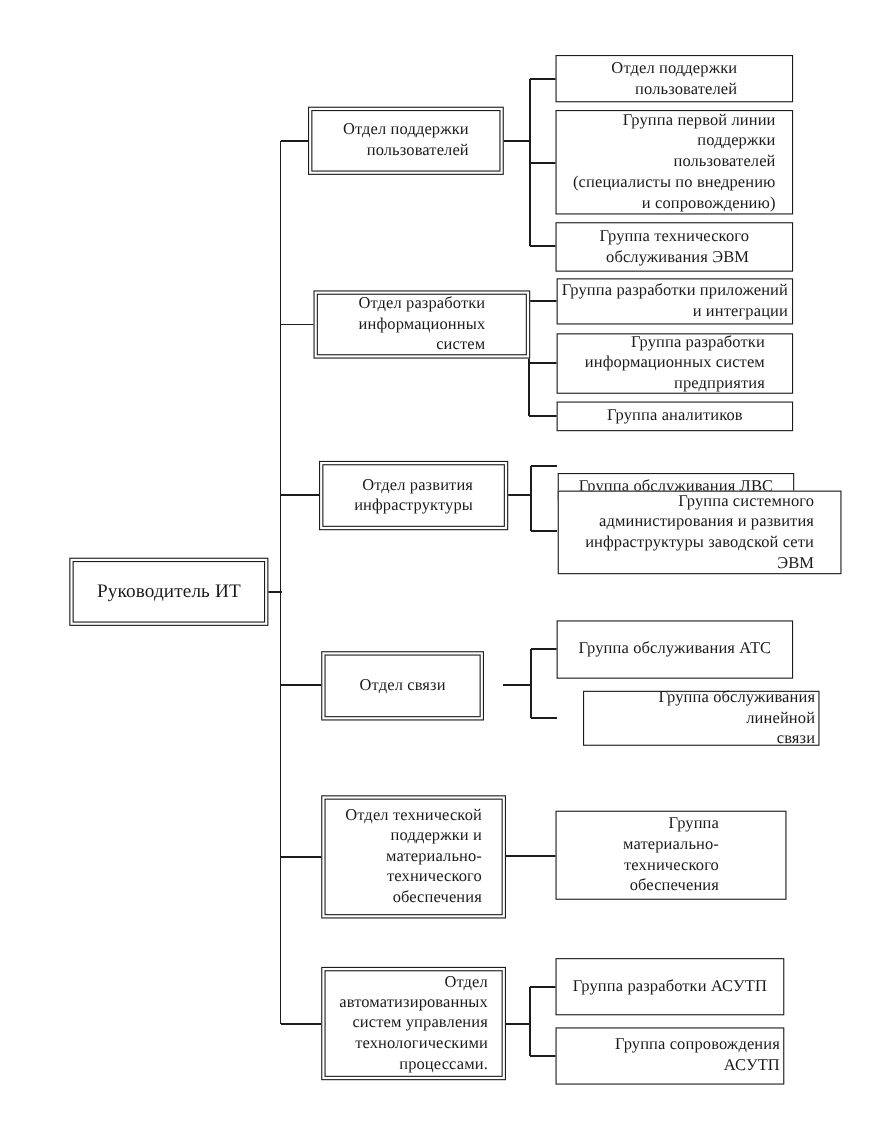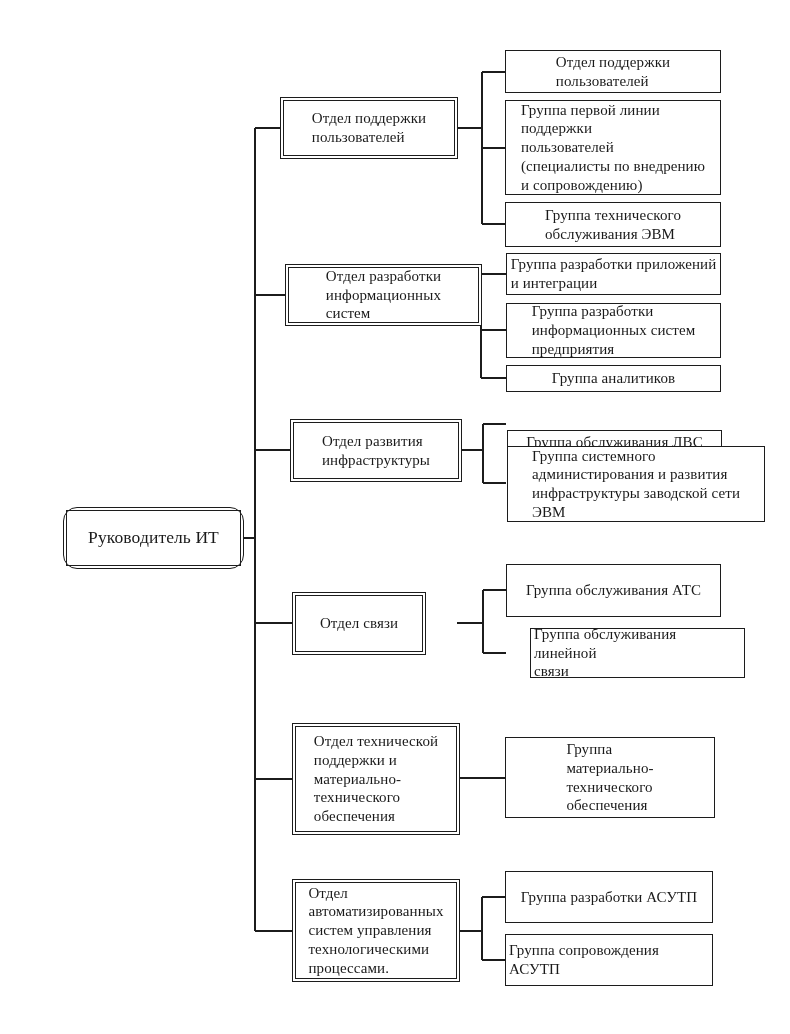--- a/index.html
+++ b/index.html
@@ -10,36 +10,36 @@
     background:#ffffff;
     font-family:"Liberation Serif","DejaVu Serif",serif;
     color:#1a1a1a;
     overflow:hidden;
   }
   #wires{position:absolute;left:0;top:0;width:790px;height:1034px;}
   #wires line{stroke:#1c1c1c;stroke-width:1.8;shape-rendering:crispEdges;}
   .box{
     position:absolute;
     display:flex;align-items:center;justify-content:center;
-    text-align:left;
+    text-align:right;
     white-space:pre-line;
     background:#ffffff;
     border:1.8px solid #1c1c1c;
     font-size:15px;line-height:1.25;
     padding:1px 3px;
     letter-spacing:.1px;
   }
   .box.double{border-width:1.9px;}
   .box.double::before{
     content:"";
     position:absolute;inset:2px;
     border:1.7px solid #1c1c1c;
     pointer-events:none;
   }
-  .box.root{font-size:17.5px;border-radius:14px;}
+  .box.root{font-size:17.5px;}
 </style>
 </head>
 <body>
 
 <div id="canvas">
 
   <svg id="wires" width="790" height="1034" viewBox="0 0 790 1034">
 
     <line x1="244" y1="538" x2="256" y2="538"></line>
 
@@ -87,21 +87,21 @@
   <div class="box double" style="left:280px;top:97px;width:178px;height:62px">Отдел поддержки
 пользователей</div>
 
   <div class="box double" style="left:285px;top:264px;width:197px;height:62px">Отдел разработки
 информационных
 систем</div>
 
   <div class="box double" style="left:290px;top:419px;width:172px;height:63px">Отдел развития
 инфраструктуры</div>
 
-  <div class="box double" style="left:292px;top:592px;width:134px;height:63px">Отдел связи</div>
+  <div class="box double" style="left:292px;top:592px;width:148px;height:63px">Отдел связи</div>
 
   <div class="box double" style="left:292px;top:723px;width:168px;height:112px">Отдел технической
 поддержки и
 материально-
 технического
 обеспечения</div>
 
   <div class="box double" style="left:292px;top:879px;width:168px;height:103px">Отдел
 автоматизированных
 систем управления

